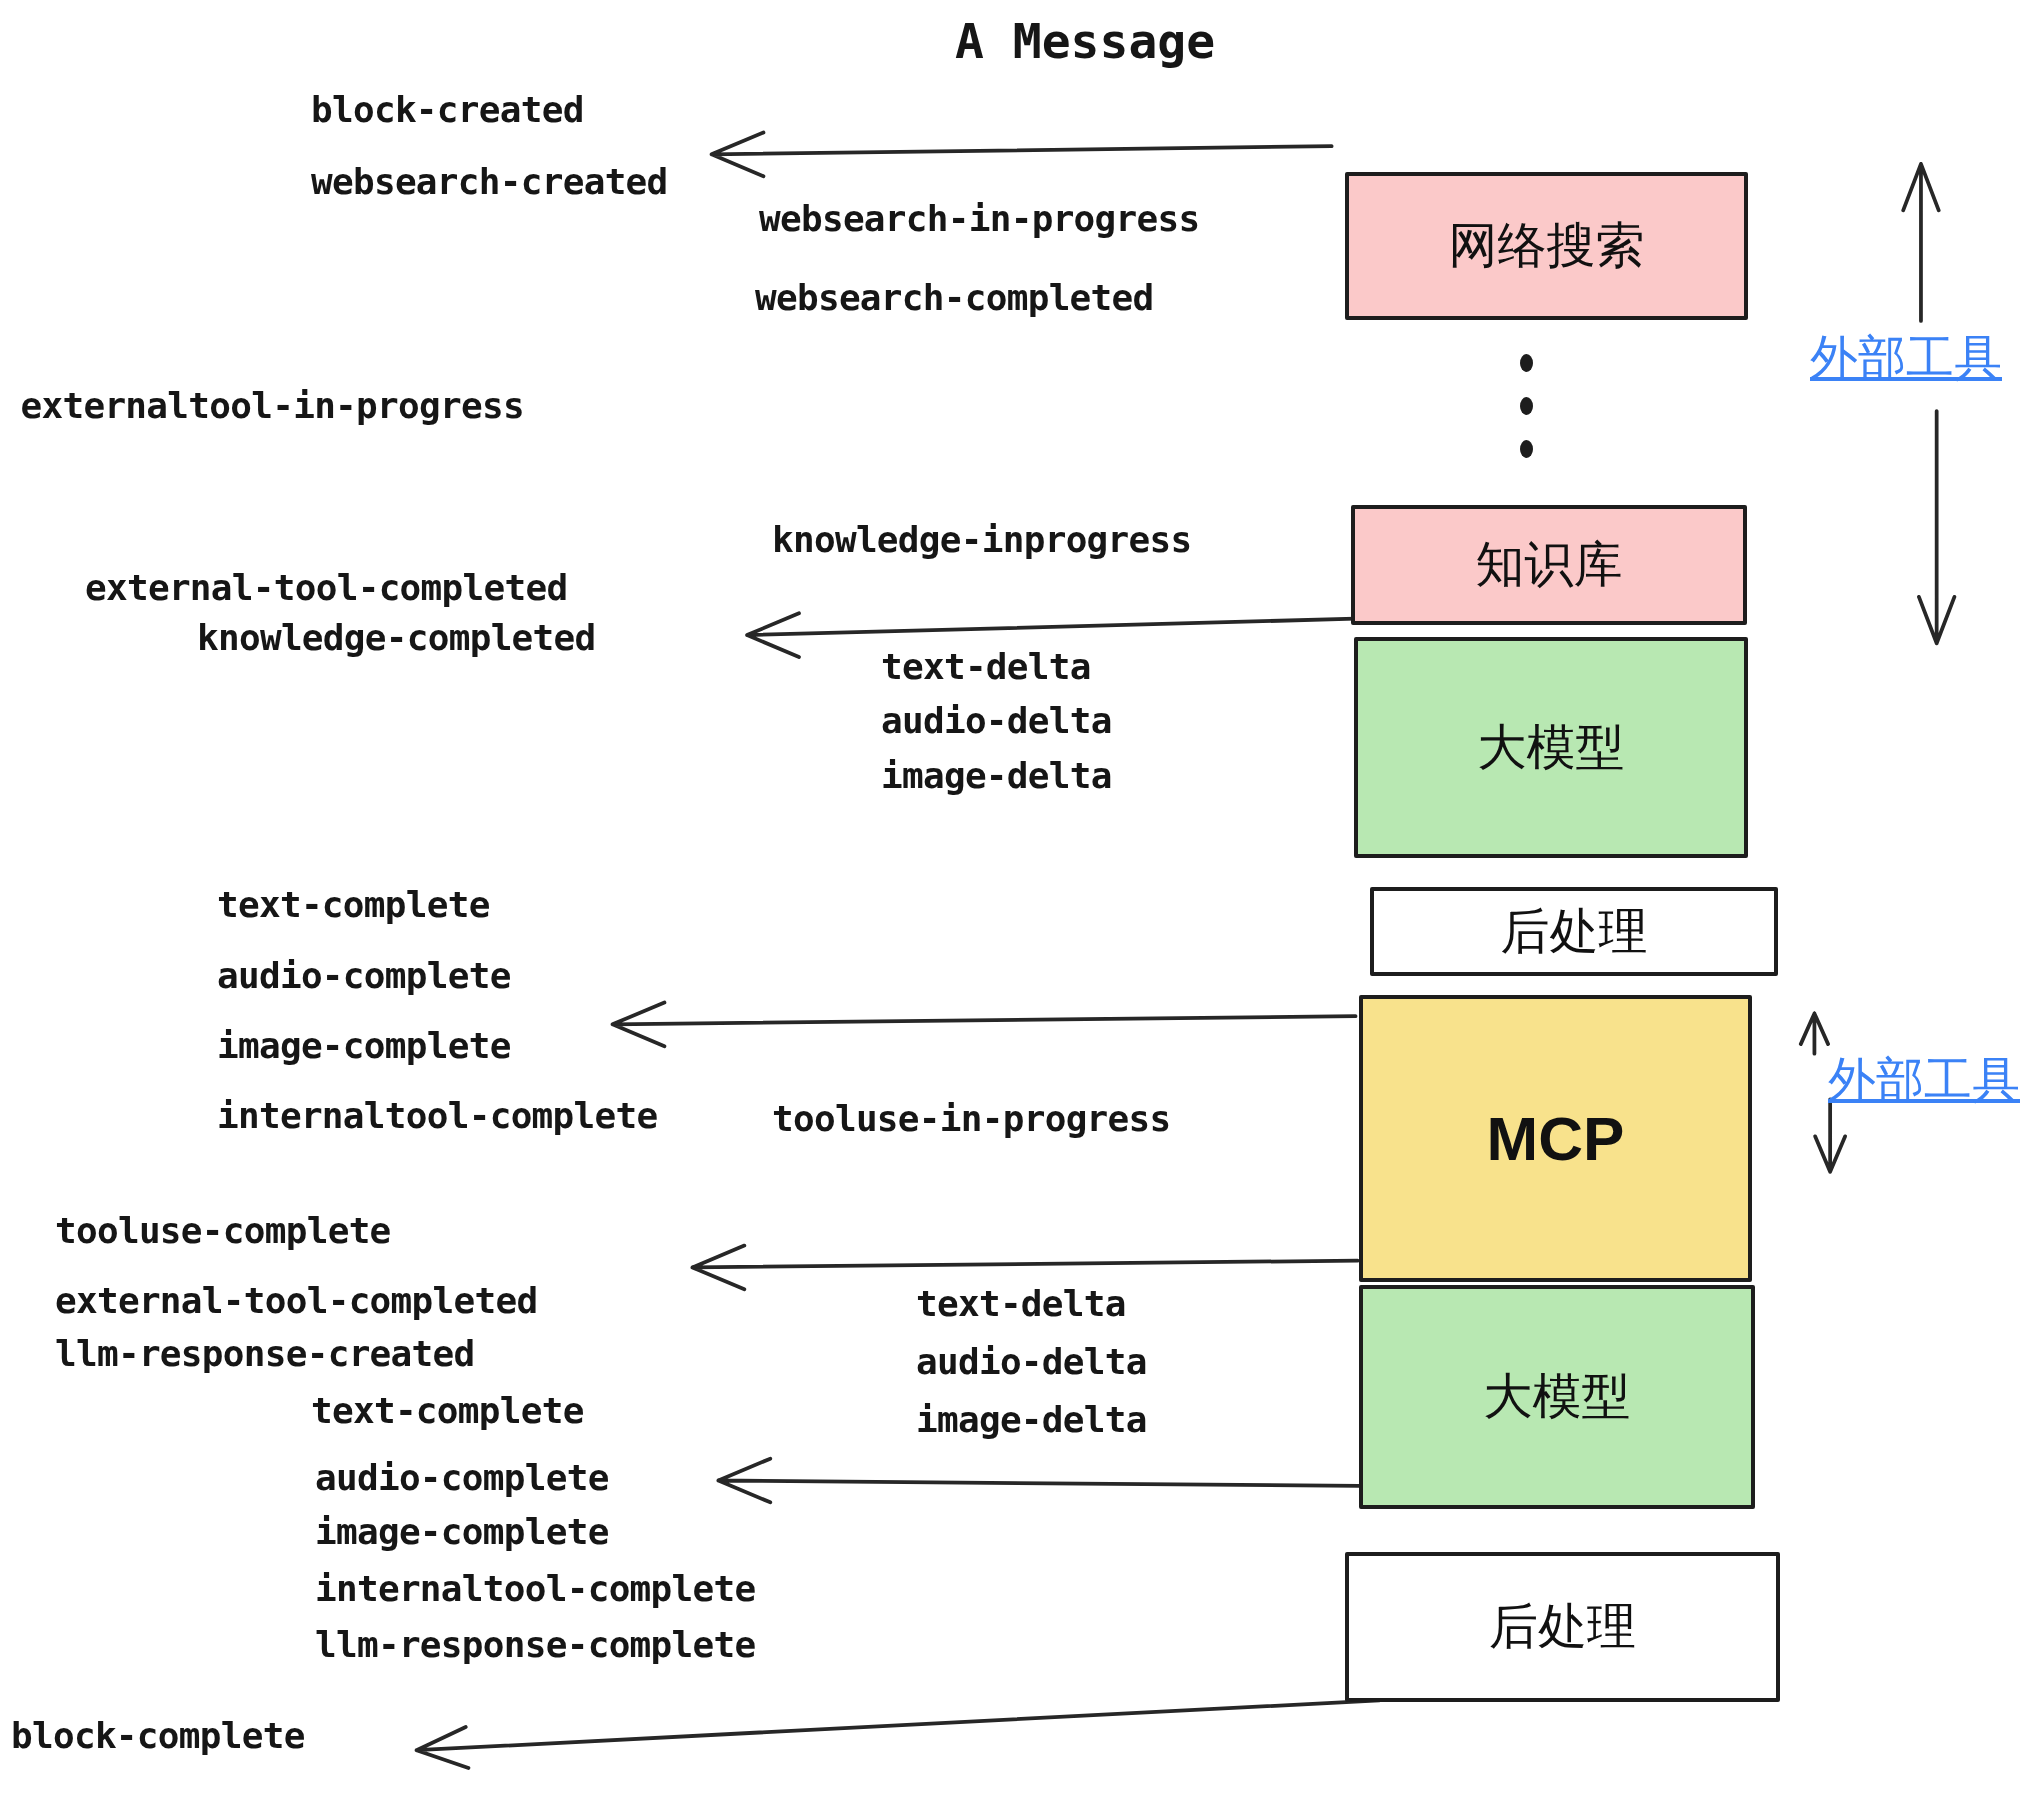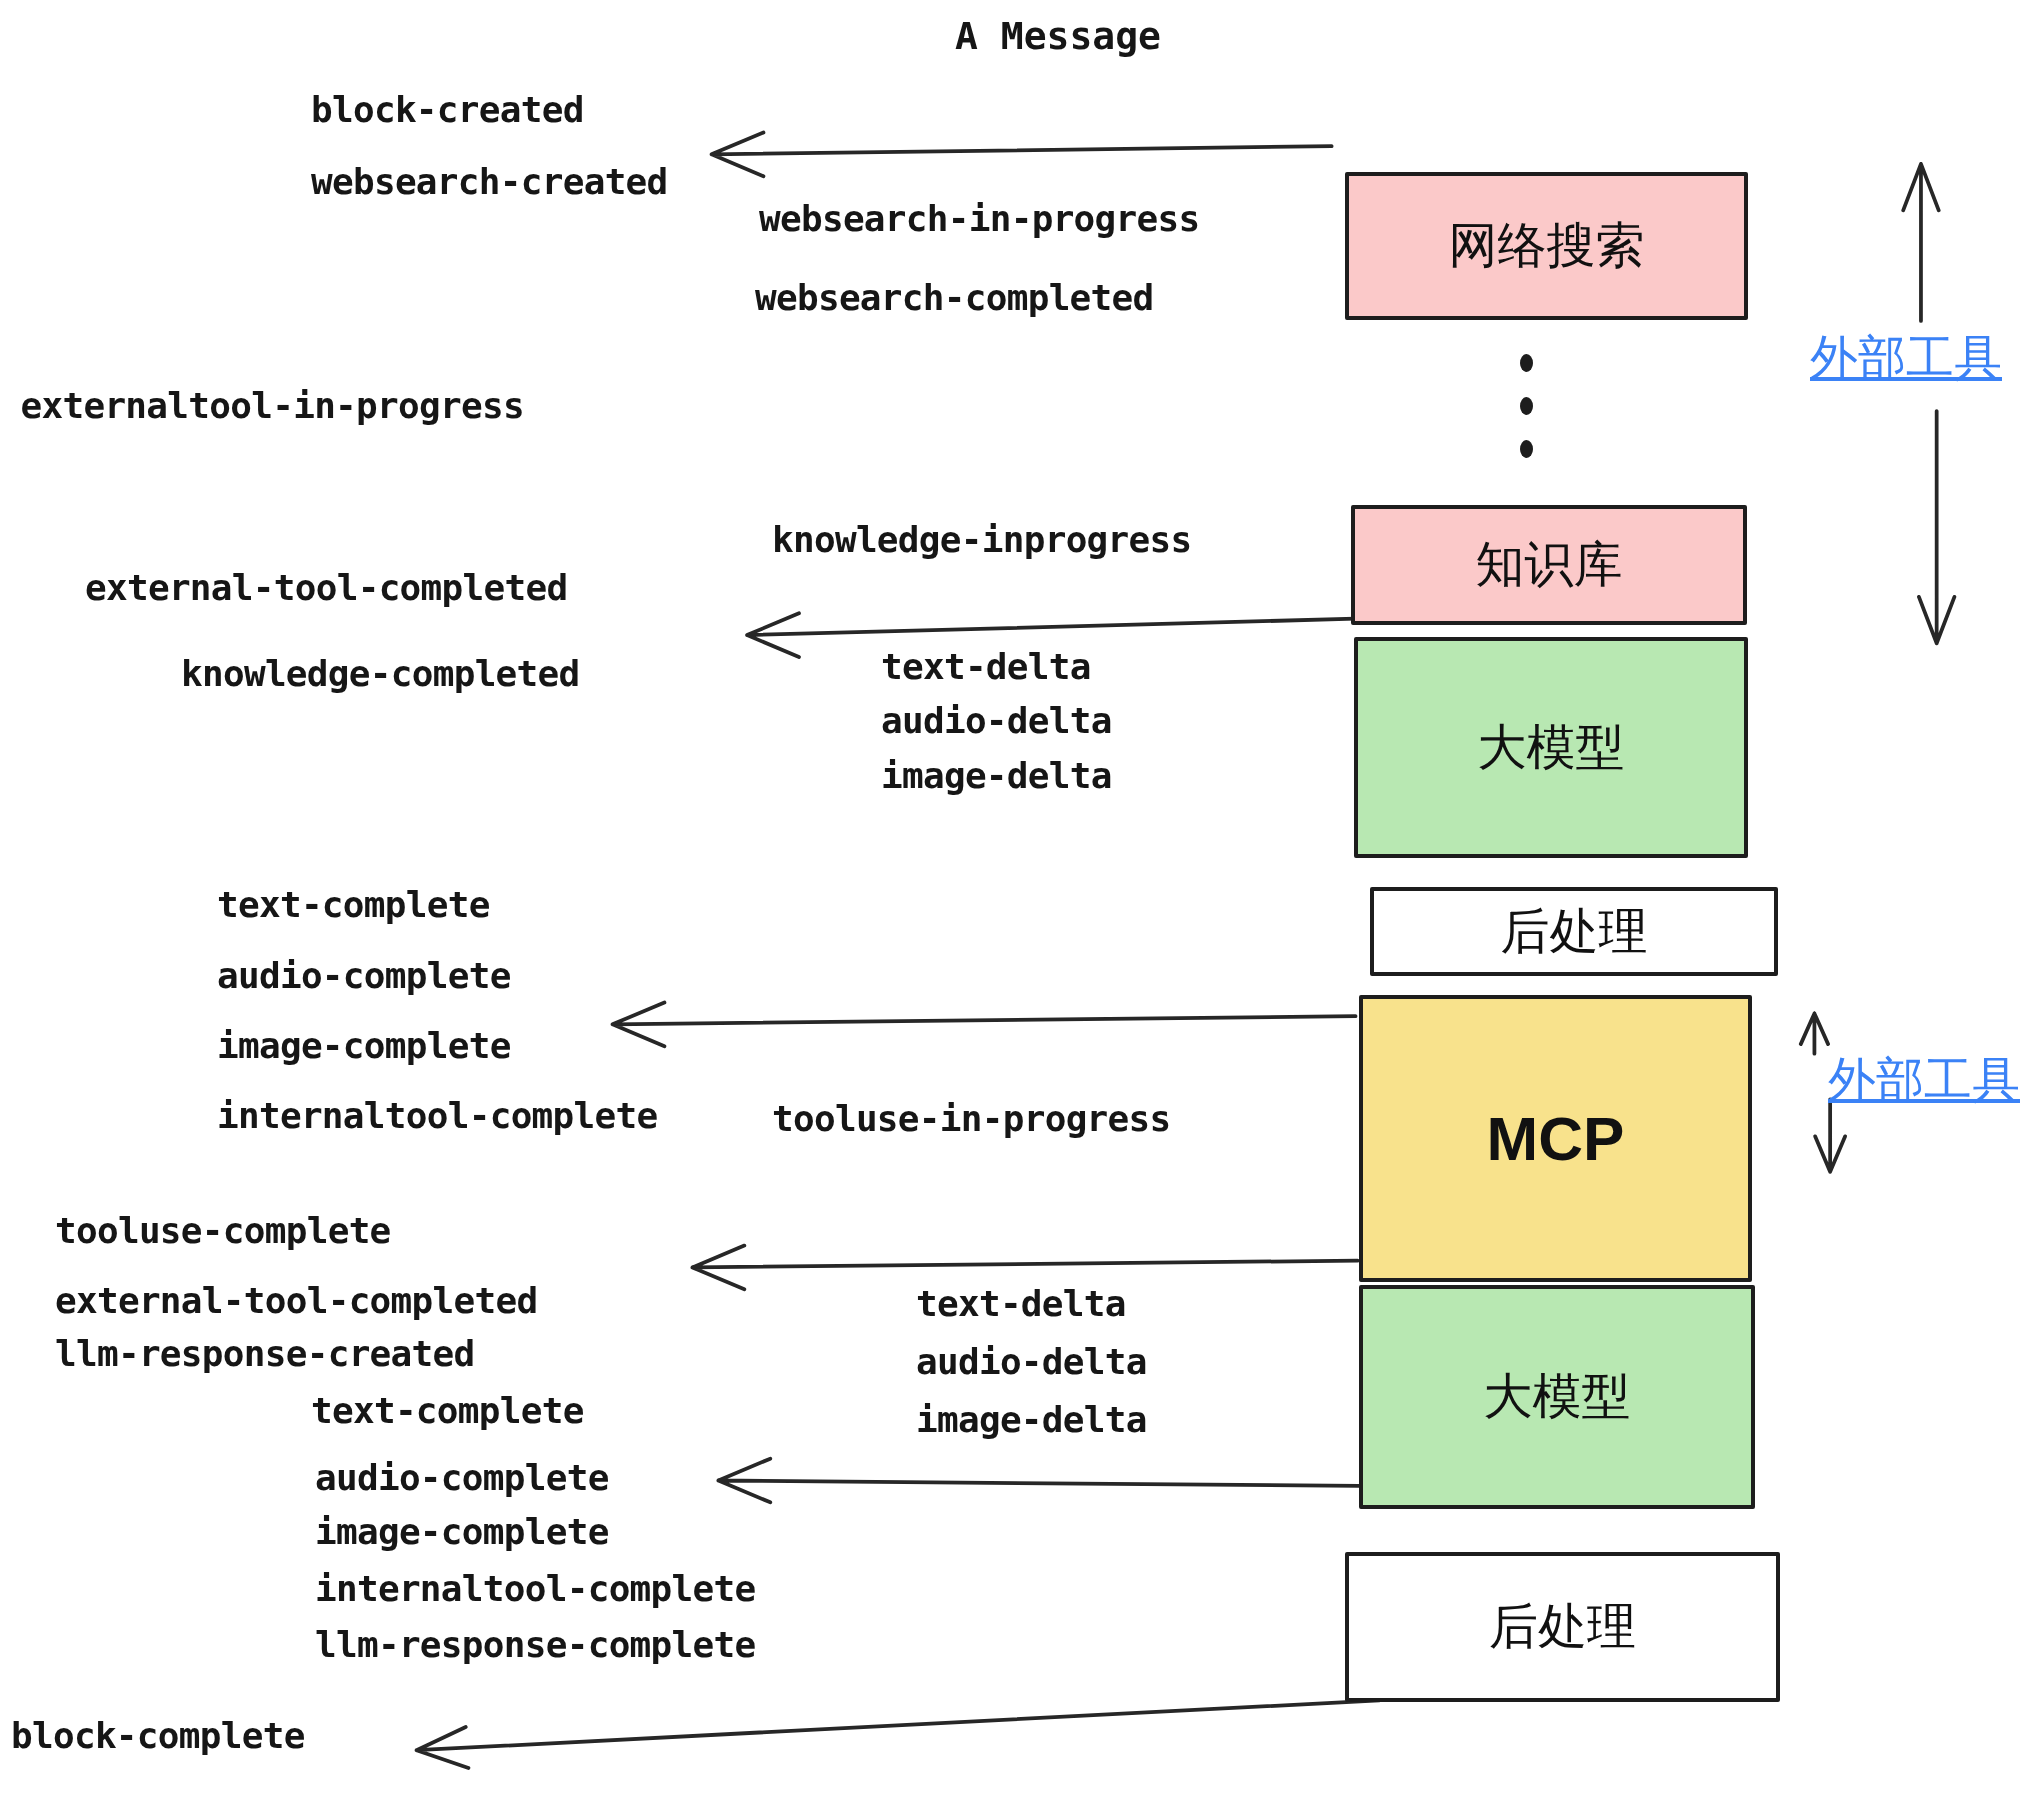--- a/index.html
+++ b/index.html
@@ -6,21 +6,21 @@
   .canvas{
     position:relative;
     width:2035px;height:1796px;
     background:#ffffff;
     font-family:"DejaVu Sans Mono", monospace;
     overflow:hidden;
     color:#161616;
   }
   .title{
     position:absolute;
-    font-size:38px;
+    font-size:48px;
     font-weight:bold;
     line-height:1;
     white-space:nowrap;
   }
   .ev{
     position:absolute;
     font-size:36px;
     font-weight:bold;
     line-height:1;
     white-space:nowrap;
@@ -102,21 +102,21 @@
 
   <div class="title" style="left:955px;top:17px;">A Message</div>
 
   <div class="ev" style="left:311px;top:92px;">block-created</div>
   <div class="ev" style="left:311px;top:164px;text-align:center;">websearch-created</div>
   <div class="ev" style="left:759px;top:201px;">websearch-in-progress</div>
   <div class="ev" style="left:755px;top:280px;">websearch-completed</div>
   <div class="ev" style="left:20.5px;top:388px;">externaltool-in-progress</div>
   <div class="ev" style="left:772px;top:522px;">knowledge-inprogress</div>
   <div class="ev" style="left:85px;top:570px;">external-tool-completed</div>
-  <div class="ev" style="left:181px;top:620px;margin-top:36px;">knowledge-completed</div>
+  <div class="ev" style="left:197px;top:620px;">knowledge-completed</div>
 
   <div class="ev" style="left:881px;top:649px;">text-delta</div>
   <div class="ev" style="left:881px;top:703px;">audio-delta</div>
   <div class="ev" style="left:881px;top:758px;">image-delta</div>
 
   <div class="ev" style="left:217px;top:887px;">text-complete</div>
   <div class="ev" style="left:217px;top:958px;">audio-complete</div>
   <div class="ev" style="left:217px;top:1028px;">image-complete</div>
   <div class="ev" style="left:217px;top:1098px;">internaltool-complete</div>
   <div class="ev" style="left:772px;top:1101px;">tooluse-in-progress</div>

